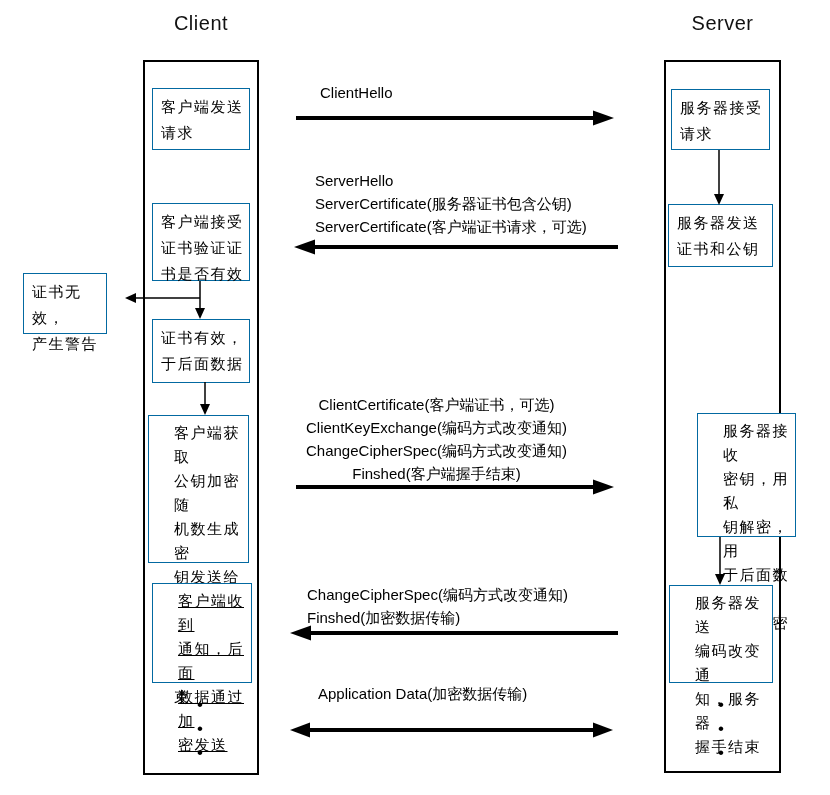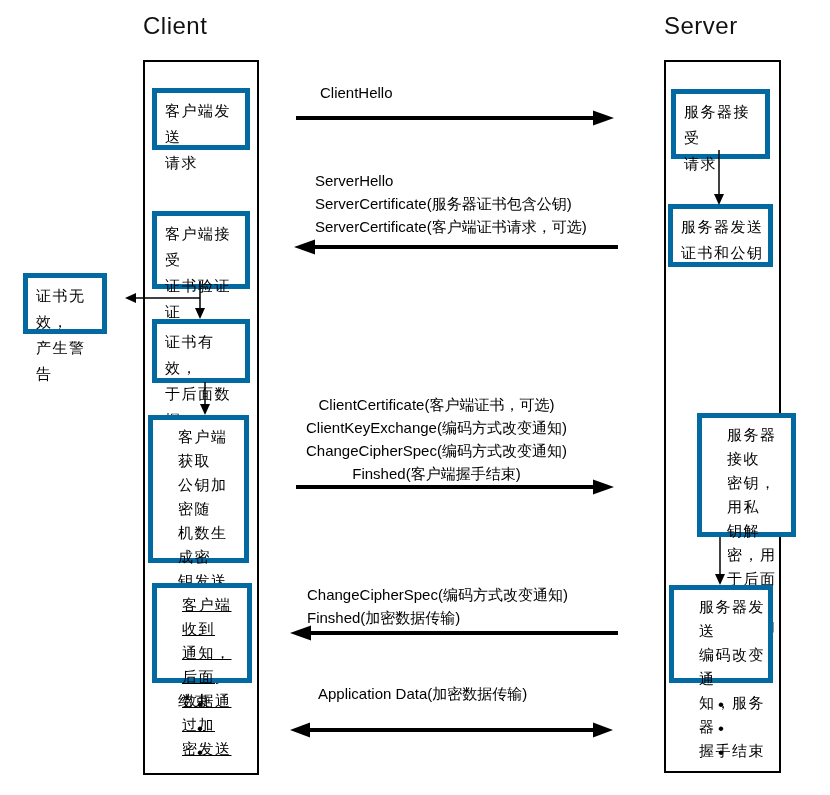--- a/index.html
+++ b/index.html
@@ -2,32 +2,32 @@
 <html><head>
 <meta charset="utf-8">
 <style>
   html,body { margin:0; padding:0; background:#fff; }
   .canvas {
     position:relative; width:830px; height:795px; background:#ffffff;
     font-family:"Liberation Sans","DejaVu Sans",sans-serif; color:#000;
     overflow:hidden;
   }
   .title {
-    position:absolute; top:12px; font-size:24px; color:#111;
-    text-align:left; letter-spacing:0.5px;
+    position:absolute; top:12px; font-size:20px; color:#111;
+    text-align:center; letter-spacing:0.5px;
   }
   .title.client { left:143px; width:116px; }
   .title.server { left:664px; width:117px; }
   .lane {
     position:absolute; border:2px solid #000; background:#fff; box-sizing:border-box;
   }
   .lane.client { left:143px; top:60px; width:116px; height:715px; }
   .lane.server { left:664px; top:60px; width:117px; height:713px; }
   .node {
-    position:absolute; border:5px solid #0369a1; background:#fff; box-sizing:border-box;
+    position:absolute; border:1px solid #0369a1; background:#fff; box-sizing:border-box;
     font-size:15px; line-height:26px; letter-spacing:1.5px;
     padding:5px 1px 0 8px; white-space:pre-line;
   }
   .node.tight { line-height:24px;padding-left:25px; }
   .msg-label {
     position:absolute; font-size:15px; line-height:23px; white-space:nowrap;
   }
   .arrows { position:absolute; left:0; top:0; pointer-events:none; }
   .dots {
     position:absolute; width:18px; top:693px; text-align:center;
@@ -43,40 +43,40 @@
 <div class="canvas">
 
   <div class="title client">Client</div>
   <div class="title server">Server</div>
 
   <div class="lane client"></div>
   <div class="lane server"></div>
 
   <div class="node" style="left:152px; top:88px;  width:98px;  height:62px;">客户端发送
 请求</div>
-  <div class="node" style="left:152px; top:203px; width:98px;  height:78px;margin-top:8px;">客户端接受
+  <div class="node" style="left:152px; top:203px; width:98px;  height:78px;">客户端接受
 证书验证证
 书是否有效</div>
   <div class="node" style="left:152px; top:319px; width:98px;  height:64px;">证书有效，
 于后面数据</div>
   <div class="node tight" style="left:148px; top:415px; width:101px; height:148px;">客户端获取
 公钥加密随
 机数生成密
 钥发送给服
 务器，客户
 端握手结束</div>
   <div class="node tight" style="left:152px; top:583px; width:100px; height:100px;text-decoration:underline;">客户端收到
 通知，后面
 数据通过加
 密发送</div>
 
   <div class="node" style="left:23px; top:273px; width:84px; height:61px;">证书无效，
 产生警告</div>
 
-  <div class="node" style="left:671px; top:89px;  width:99px;  height:70px;">服务器接受
+  <div class="node" style="left:671px; top:89px;  width:99px;  height:61px;">服务器接受
 请求</div>
   <div class="node" style="left:668px; top:204px; width:105px; height:63px;">服务器发送
 证书和公钥</div>
   <div class="node tight" style="left:670px; top:413px; width:99px;  height:124px;margin-left:27px;">服务器接收
 密钥，用私
 钥解密，用
 于后面数据
 发送加密</div>
   <div class="node tight" style="left:669px; top:585px; width:104px; height:98px;">服务器发送
 编码改变通

